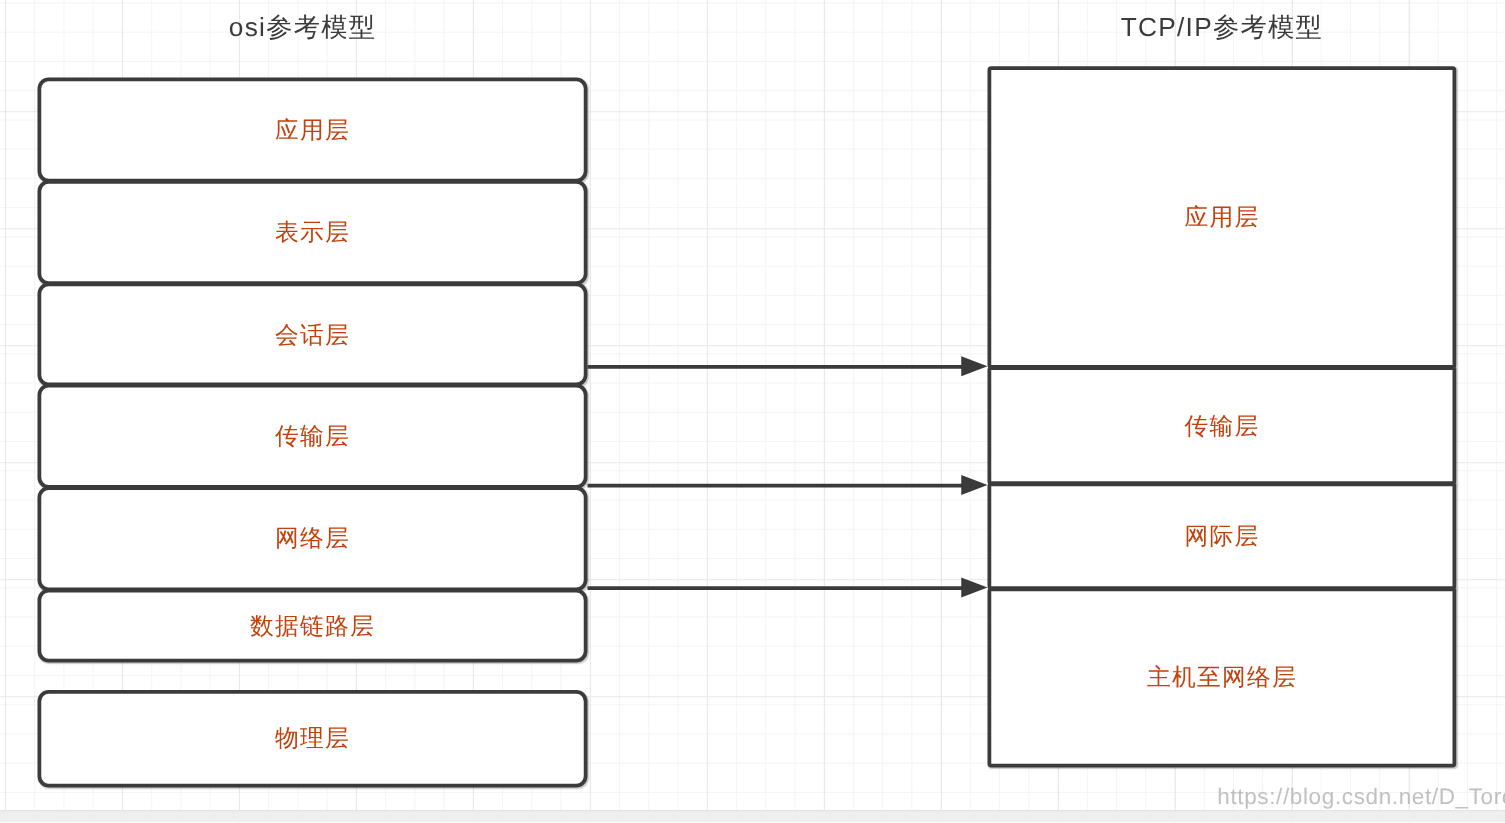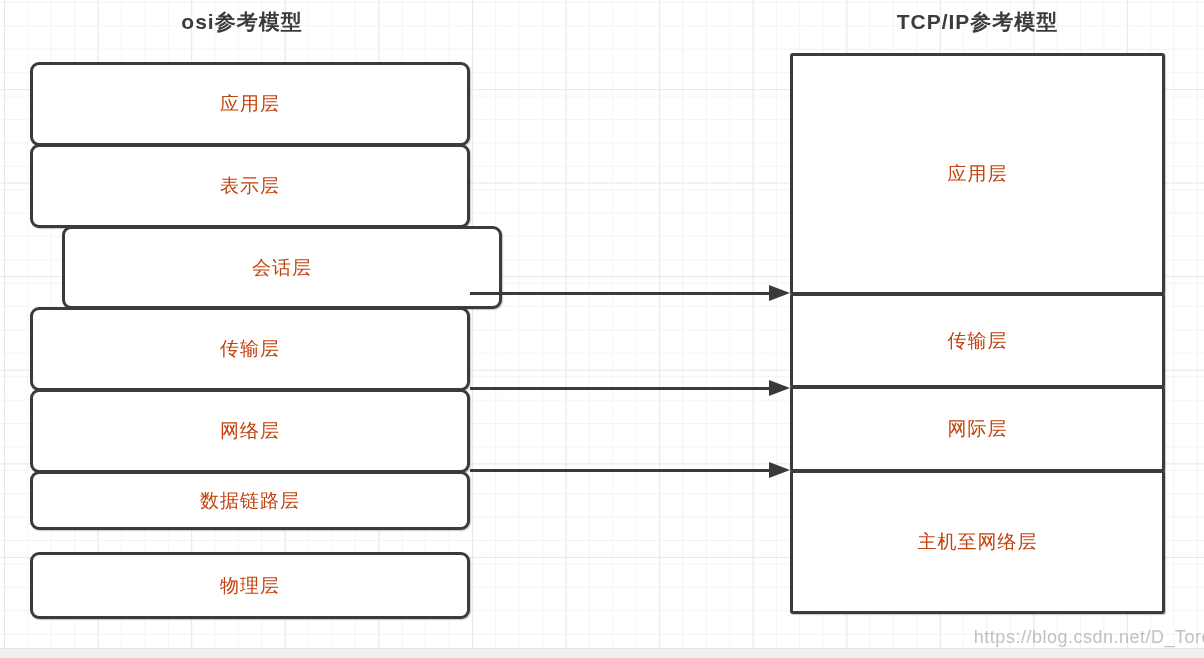--- a/index.html
+++ b/index.html
@@ -13,44 +13,44 @@
       linear-gradient(to right,#e9e7e8 1px,transparent 1px),
       linear-gradient(to bottom,#e9e7e8 1px,transparent 1px),
       linear-gradient(to right,#f5f3f4 1px,transparent 1px),
       linear-gradient(to bottom,#f5f3f4 1px,transparent 1px);
     background-size:93.6px 93.6px,93.6px 93.6px,23.4px 23.4px,23.4px 23.4px;
     background-position:4px 89px,4px 89px,4px 2px,4px 2px;
   }
   .title{
     position:absolute;top:8px;height:28px;
     display:flex;align-items:center;justify-content:center;
-    font-size:21px;color:#3b3b3b;letter-spacing:1px;font-weight:bold;
+    font-size:21px;color:#3b3b3b;letter-spacing:1px;
   }
   .osi-title{left:30px;width:424px;}
   .tcp-title{left:790px;width:375px;}
 
   .layer-box{
     position:absolute;
     box-sizing:border-box;
     background:#ffffff;
     border:3px solid #3b3b3b;
     display:flex;align-items:center;justify-content:center;
     box-shadow:1px 1px 1px rgba(100,100,100,0.35);
   }
   .layer-label{font-size:19px;color:#c2410c;letter-spacing:1px;}
 
   
   .osi{left:30px;width:440px;border-radius:9px;}
   .ob1{top:62px;height:84px;}
   .ob2{top:144px;height:84px;}
-  .ob3{top:226px;height:83px;margin-left:32px;}
+  .ob3{top:226px;height:83px;}
   .ob4{top:307px;height:84px;}
   .ob5{top:389px;height:84px;text-align:center;}
   .ob6{top:471px;height:59px;}
-  .ob7{top:552px;height:67px;}
+  .ob7{top:552px;height:78px;}
 
   
   .tcp{left:790px;width:375px;border-radius:3px;}
   .tb1{top:53px;height:242px;}
   .tb2{top:293px;height:95px;}
   .tb3{top:386px;height:86px;}
   .tb4{top:470px;height:144px;}
 
   .arrow{
     position:absolute;left:470px;width:320px;height:16px;

